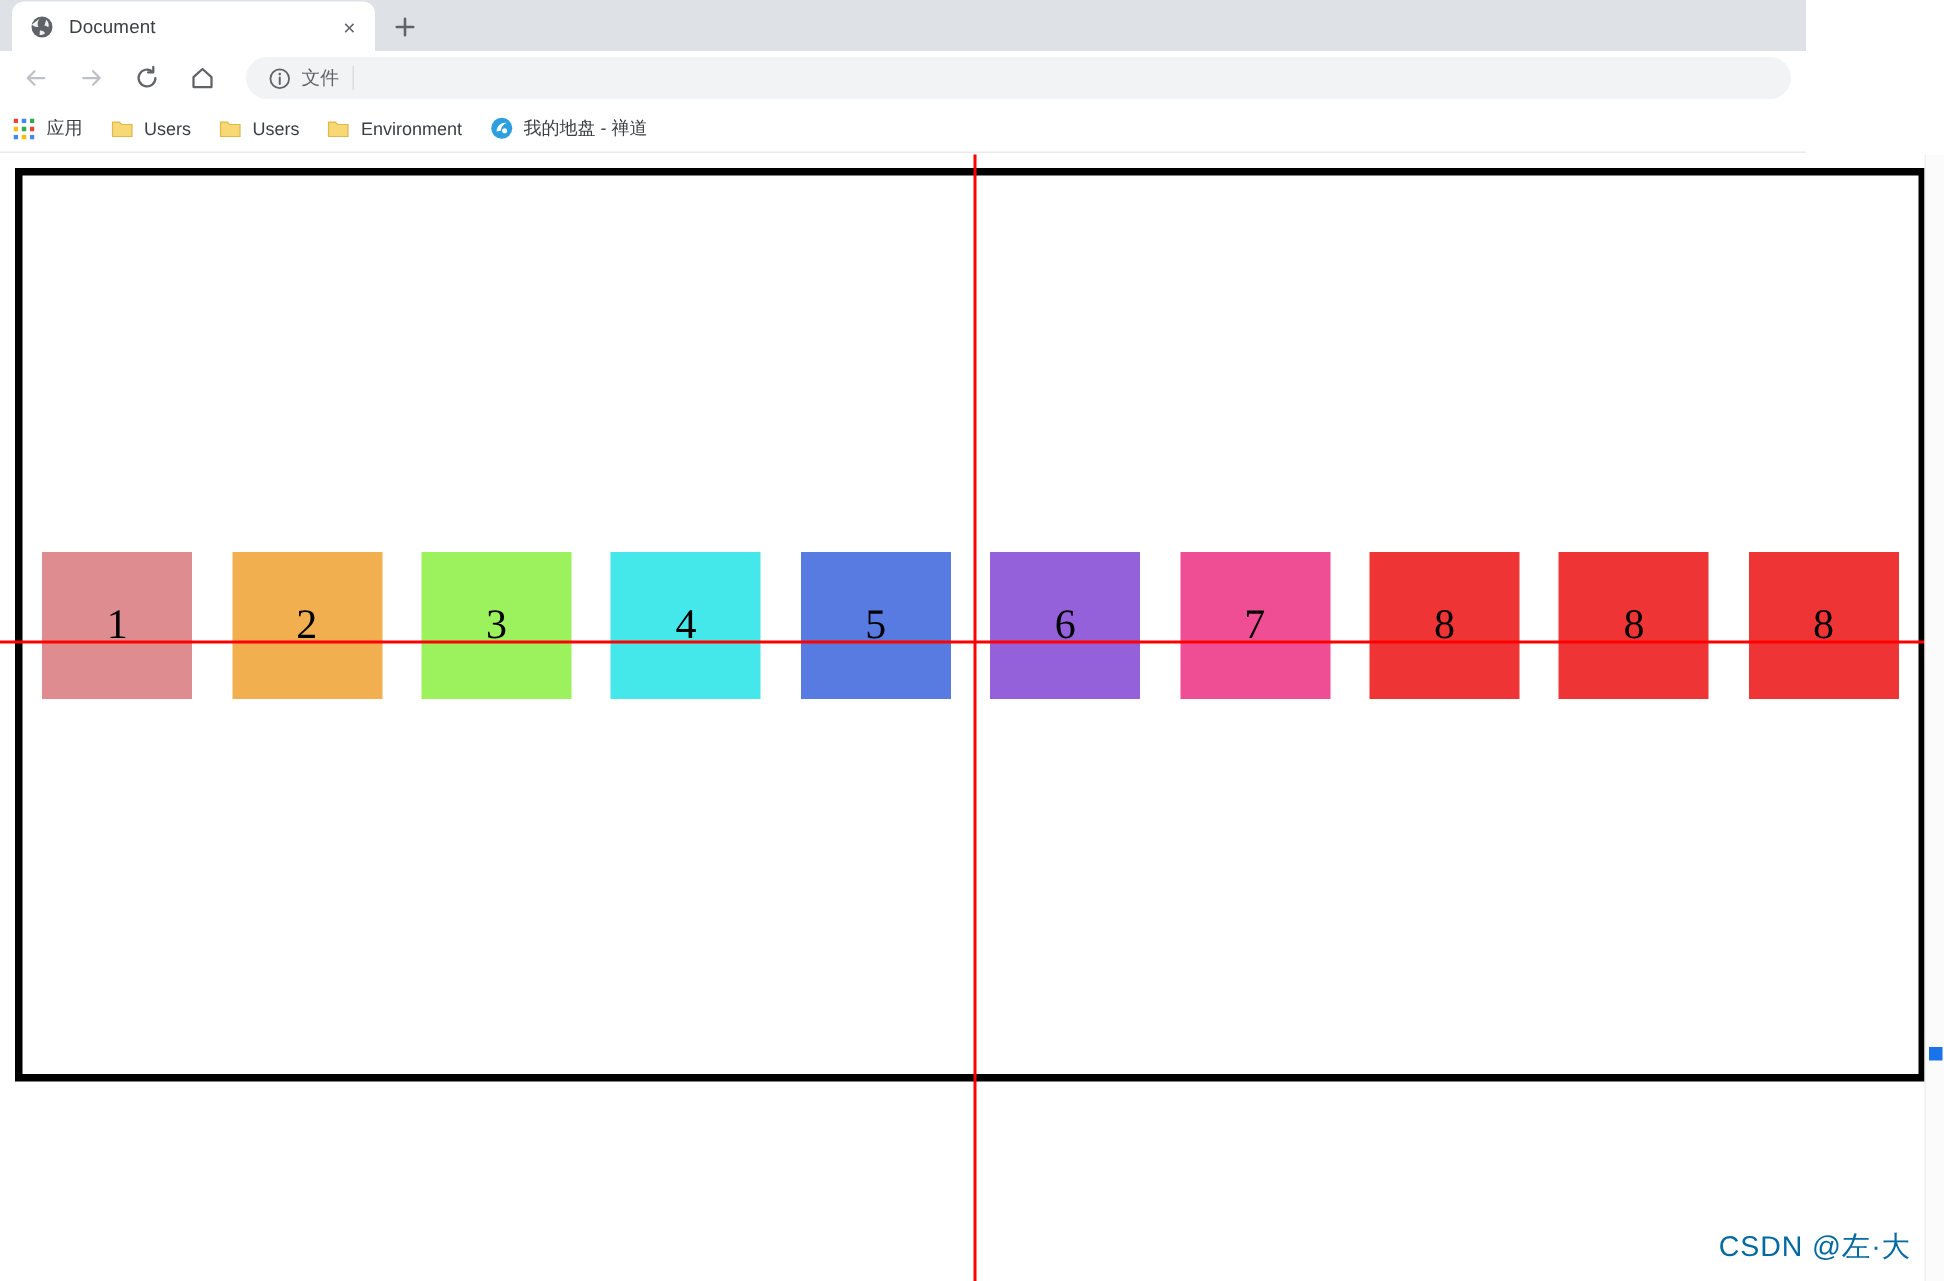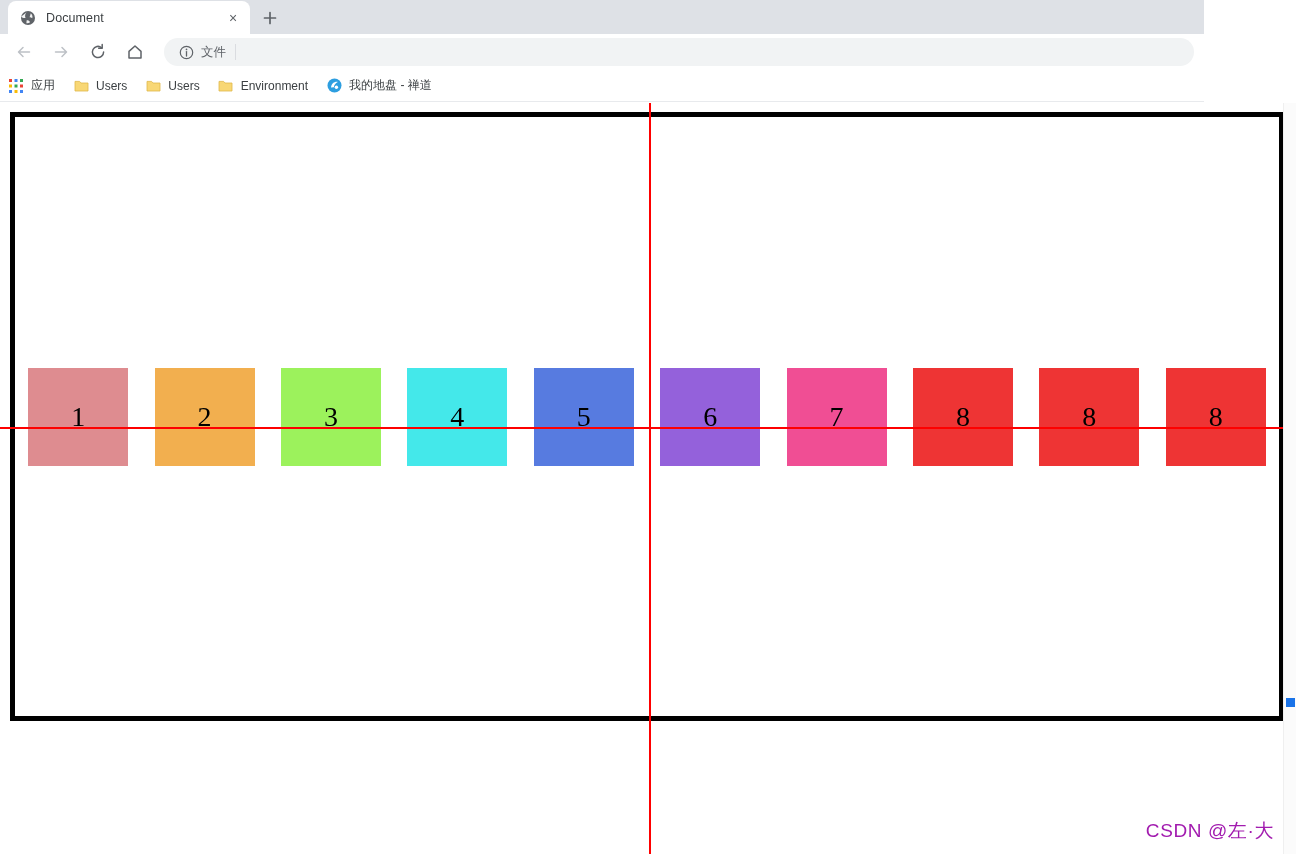--- a/index.html
+++ b/index.html
@@ -262,21 +262,21 @@
     width: 9px;
     height: 9px;
     background: #1a73e8;
   }
 
   #watermark {
     position: absolute;
     right: 22px;
     bottom: 10px;
     font-size: 19px;
-    color: #a21caf;
+    color: #0369a1;
     letter-spacing: .6px;
     white-space: nowrap;
     font-family: "Liberation Sans", sans-serif;
   }
 </style>
 </head>
 <body>
 
 <div id="browser-window">
 

